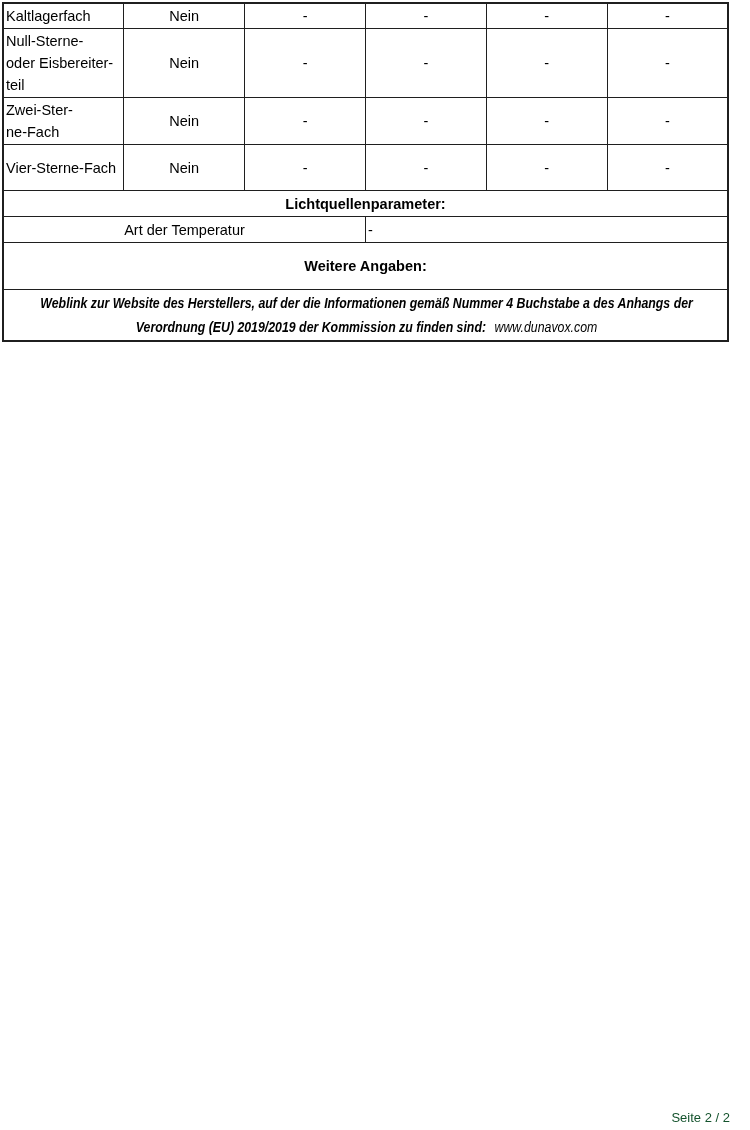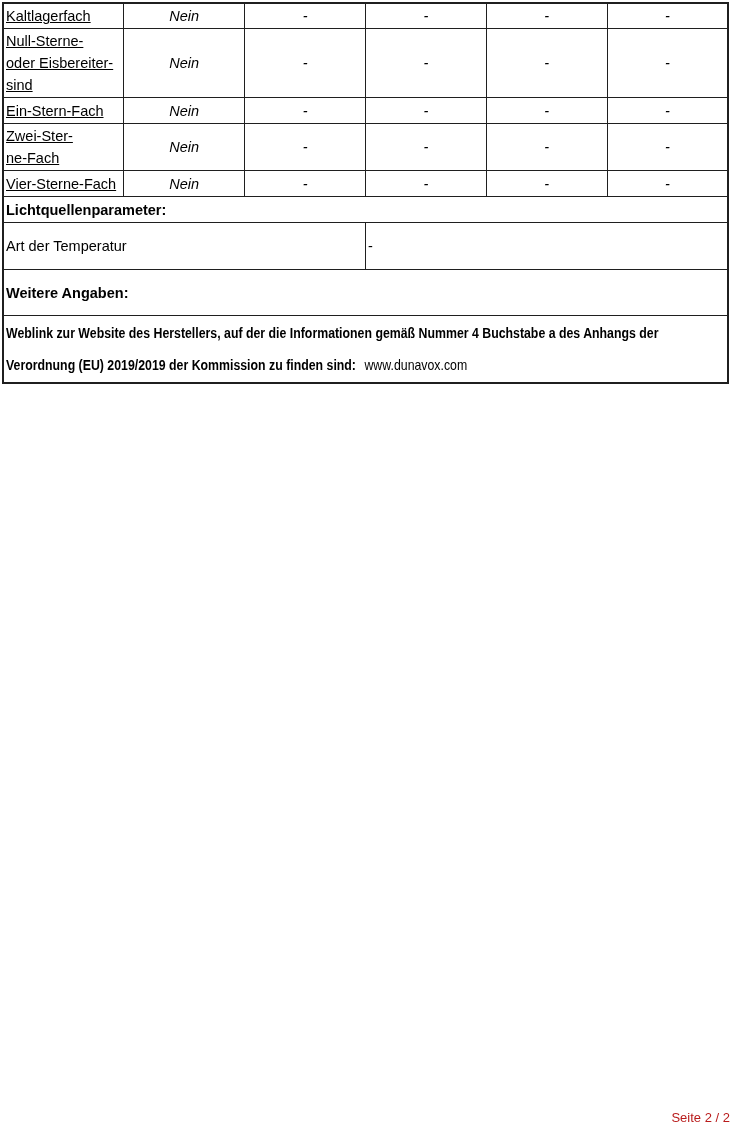--- a/index.html
+++ b/index.html
@@ -29,33 +29,33 @@
   table.ds tr:nth-child(6){height:26px}
   table.ds tr:nth-child(7){height:47px}
   table.ds tr:nth-child(8){height:46px}
   table.ds tr:nth-child(9){height:31px}
   table.ds tr:nth-child(10){height:36px}
   table.ds tr:nth-child(11){height:37px}
   table.ds tr:nth-child(12){height:26px}
   table.ds tr:nth-child(13){height:26px}
   table.ds tr:nth-child(14){height:61px}
 
-  td.lbl{padding-left:8px;text-align:left;white-space:pre;text-decoration:underline;}
-  td.ctr{text-align:center;font-style:italic;}
-  td.full{padding-left:8px;text-align:left;}
+  td.lbl{padding-left:8px;text-align:left;white-space:pre;}
+  td.ctr{text-align:center;}
+  td.full{padding-left:8px;text-align:center;}
   td.lval{padding-left:8px;text-align:left;}
   .b{font-weight:bold;}
   .pre{white-space:pre;}
   .gap{margin-left:10px;}
   
   .condense{width:118%;transform:scaleX(0.85);transform-origin:0 50%;}
-  td.weblink-cell{line-height:32px;}
+  td.weblink-cell{line-height:24px;font-style:italic;}
   .footer{
     position:absolute;top:1110px;right:20px;
-    font-size:13px;line-height:16px;color:#b91c1c;
+    font-size:13px;line-height:16px;color:#14532d;
   }
 </style>
 </head>
 <body>
 
 <table class="ds">
   <colgroup>
     <col>
       <col>
       <col>
@@ -69,29 +69,21 @@
     <td class="lbl">Kaltlagerfach</td>
     <td class="ctr">Nein</td>
     <td class="ctr">-</td>
     <td class="ctr">-</td>
     <td class="ctr">-</td>
     <td class="ctr">-</td>
   </tr>
   <tr>
     <td class="lbl">Null-Sterne-
 oder Eisbereiter-
-sind</td>
-    <td class="ctr">Nein</td>
-    <td class="ctr">-</td>
-    <td class="ctr">-</td>
-    <td class="ctr">-</td>
-    <td class="ctr">-</td>
-  </tr>
-  <tr>
-    <td class="lbl">Ein-Stern-Fach</td>
+teil</td>
     <td class="ctr">Nein</td>
     <td class="ctr">-</td>
     <td class="ctr">-</td>
     <td class="ctr">-</td>
     <td class="ctr">-</td>
   </tr>
   <tr>
     <td class="lbl">Zwei-Ster-
 ne-Fach</td>
     <td class="ctr">Nein</td>

